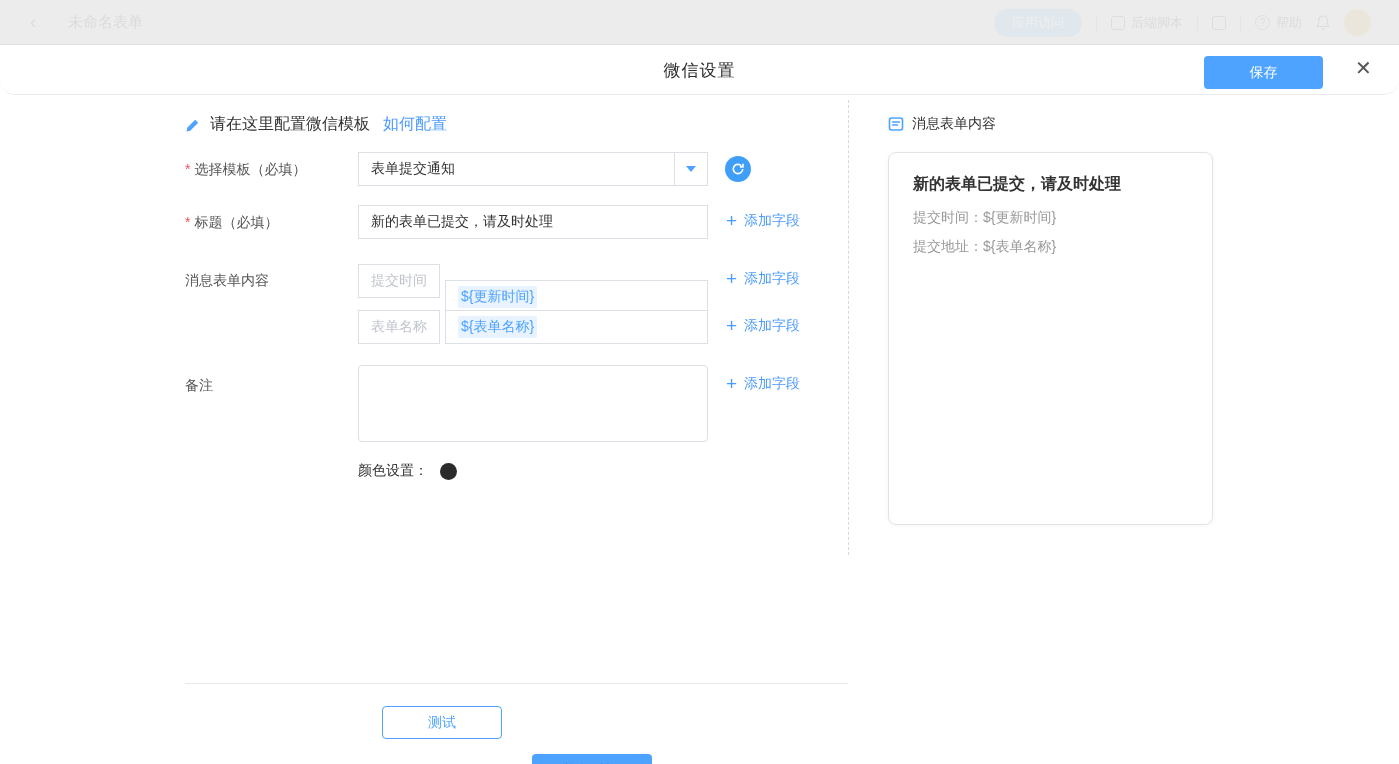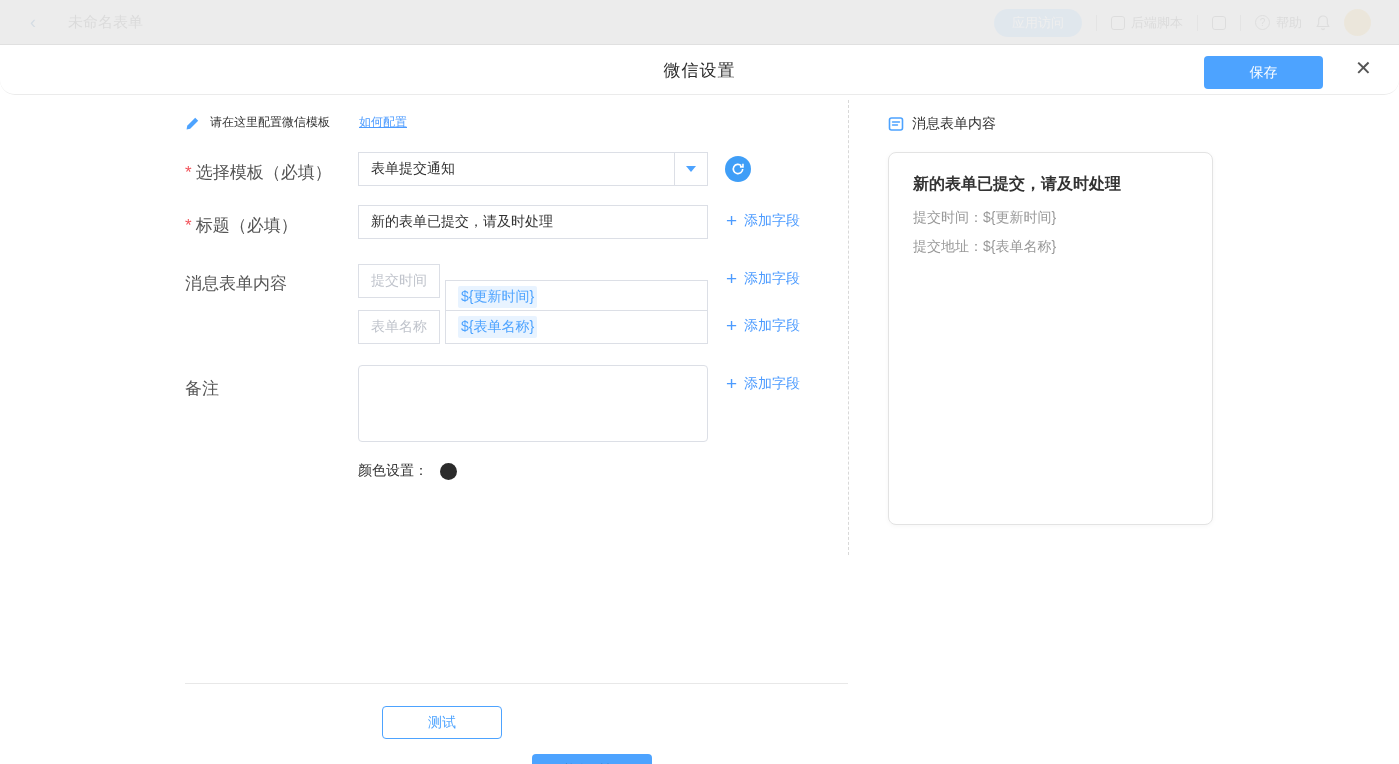--- a/index.html
+++ b/index.html
@@ -26,29 +26,29 @@
   .tb-avatar{width:27px;height:27px;border-radius:50%;background:#e9c878;}
 
   
   .modal-header{position:absolute;left:0;top:45px;width:100%;height:50px;background:#fff;border-bottom:1px solid #ebebeb;border-radius:15px;}
   .modal-title{position:absolute;left:0;right:0;top:14px;text-align:center;font-size:17px;color:#2b2b2b;font-weight:500;letter-spacing:1px;}
   .save-btn{position:absolute;left:1204px;top:11px;width:119px;height:33px;background:var(--accent);color:#fff;border:none;border-radius:4px;font-size:14px;cursor:pointer;font-family:inherit;}
   .close{position:absolute;left:1355px;top:13px;font-size:20px;color:#555;cursor:pointer;line-height:1;}
 
   
   .abs{position:absolute;}
-  .lbl{font-size:17px;color:var(--label);}
+  .lbl{font-size:14px;color:var(--label);}
   .req{color:var(--required);margin-right:4px;}
   .box{height:34px;border:1px solid var(--border);border-radius:0;background:#fff;font-size:14px;color:#333;display:flex;align-items:center;padding:0 12px;}
   .ph{color:var(--placeholder);text-align:center;}
   .token{color:var(--token-text);background:var(--token-bg);padding:2px 3px;border-radius:2px;font-size:14px;}
   .addfield{display:flex;align-items:center;gap:7px;color:var(--link);font-size:14px;cursor:pointer;}
   .addfield .plus{font-size:19px;line-height:14px;font-weight:400;}
-  .cfg-hint{display:flex;align-items:center;gap:9px;font-size:12px;color:#333;}
-  .cfg-link{color:var(--link);text-decoration:underline;margin-left:20px;cursor:pointer;}
+  .cfg-hint{display:flex;align-items:center;gap:9px;font-size:16px;color:#333;}
+  .cfg-link{color:var(--link);margin-left:4px;cursor:pointer;}
 
   .select{left:358px;top:152px;width:350px;padding:0;}
   .select .val{flex:1;padding:0 12px;}
   .select .arrow-seg{width:33px;height:100%;border-left:1px solid var(--border);display:flex;align-items:center;justify-content:center;cursor:pointer;}
   .select .tri{width:0;height:0;border-left:5px solid transparent;border-right:5px solid transparent;border-top:6px solid var(--accent);}
   .refresh-btn{left:725px;top:156px;width:26px;height:26px;border-radius:50%;background:#3f9ef7;border:none;display:flex;align-items:center;justify-content:center;cursor:pointer;}
 
   .textarea{left:358px;top:365px;width:350px;height:77px;border:1px solid var(--border);border-radius:4px;background:#fff;}
   .color-row{left:358px;top:462px;display:flex;align-items:center;gap:12px;font-size:14px;color:#333;}
   .swatch{width:17px;height:17px;border-radius:50%;background:#2b2b2b;cursor:pointer;}

